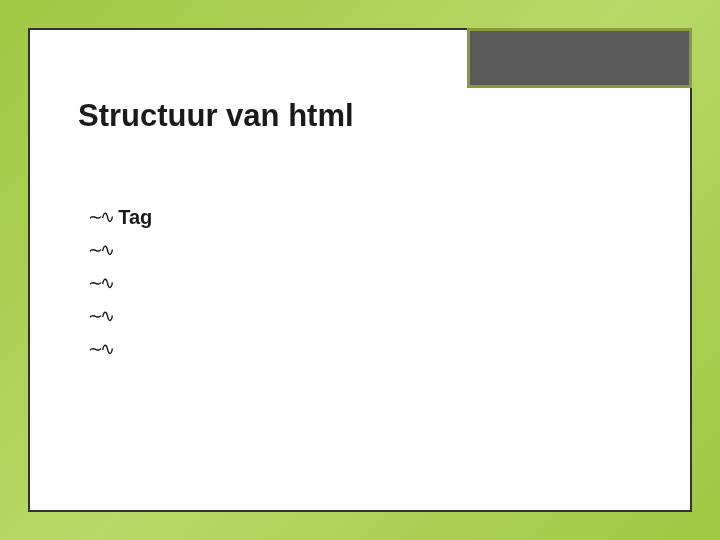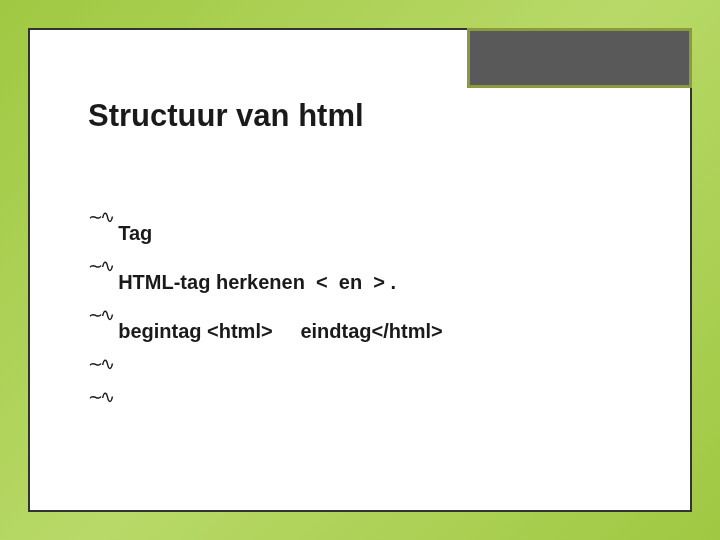--- a/index.html
+++ b/index.html
@@ -25,21 +25,21 @@
       top: -2px;
       right: -2px;
       width: 225px;
       height: 60px;
       background: #595959;
       border: 3px solid #8a9b3e;
     }
     .title {
       position: absolute;
       top: 68px;
-      left: 58px;
+      left: 48px;
       font-size: 31px;
       font-weight: bold;
       color: #1a1a1a;
     }
     .content {
       position: absolute;
       top: 175px;
       left: 58px;
       right: 40px;
     }
@@ -55,43 +55,40 @@
     .bullet-icon {
       margin-right: 6px;
       font-size: 18px;
       line-height: 24px;
       font-weight: normal;
       letter-spacing: -3px;
     }
     .bullet-text {
       line-height: 24px;
       white-space: pre;
-      margin-top: 16px;
     }
   </style>
 </head>
 <body>
 
 <div class="slide">
   <div class="corner-box"></div>
 
   <div class="title">Structuur van html</div>
 
   <div class="content">
     <div class="bullet-line">
       <span class="bullet-icon">∼∿</span>
       <span class="bullet-text">Tag</span>
     </div>
     <div class="bullet-line">
       <span class="bullet-icon">∼∿</span>
-      <span class="bullet-text">HTML-tag herkenen  &lt;  en  &gt; .</span>
     </div>
     <div class="bullet-line">
       <span class="bullet-icon">∼∿</span>
-      <span class="bullet-text">begintag &lt;html&gt;     eindtag&lt;/html&gt;</span>
     </div>
     <div class="bullet-line">
       <span class="bullet-icon">∼∿</span>
     </div>
     <div class="bullet-line">
       <span class="bullet-icon">∼∿</span>
     </div>
   </div>
 </div>
 

